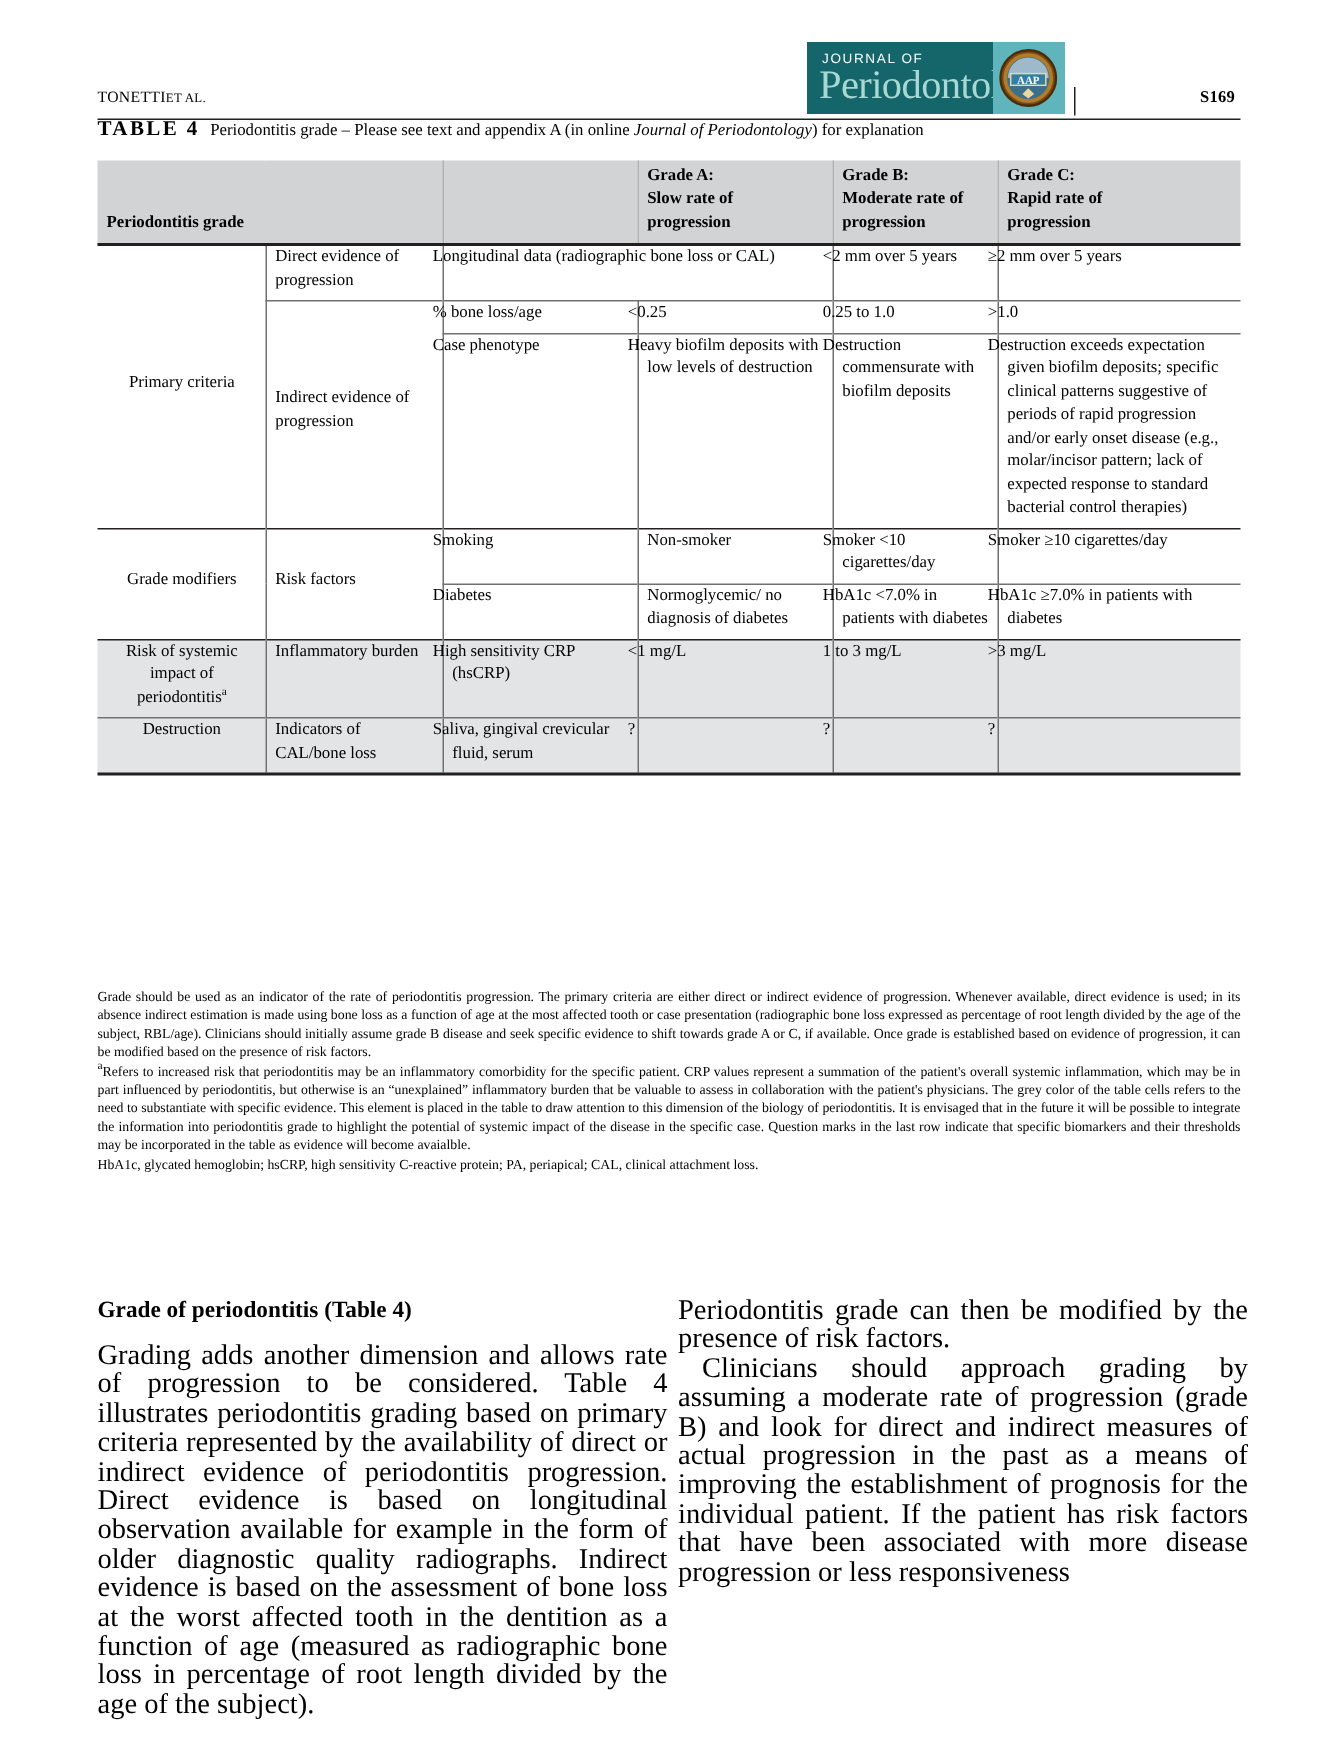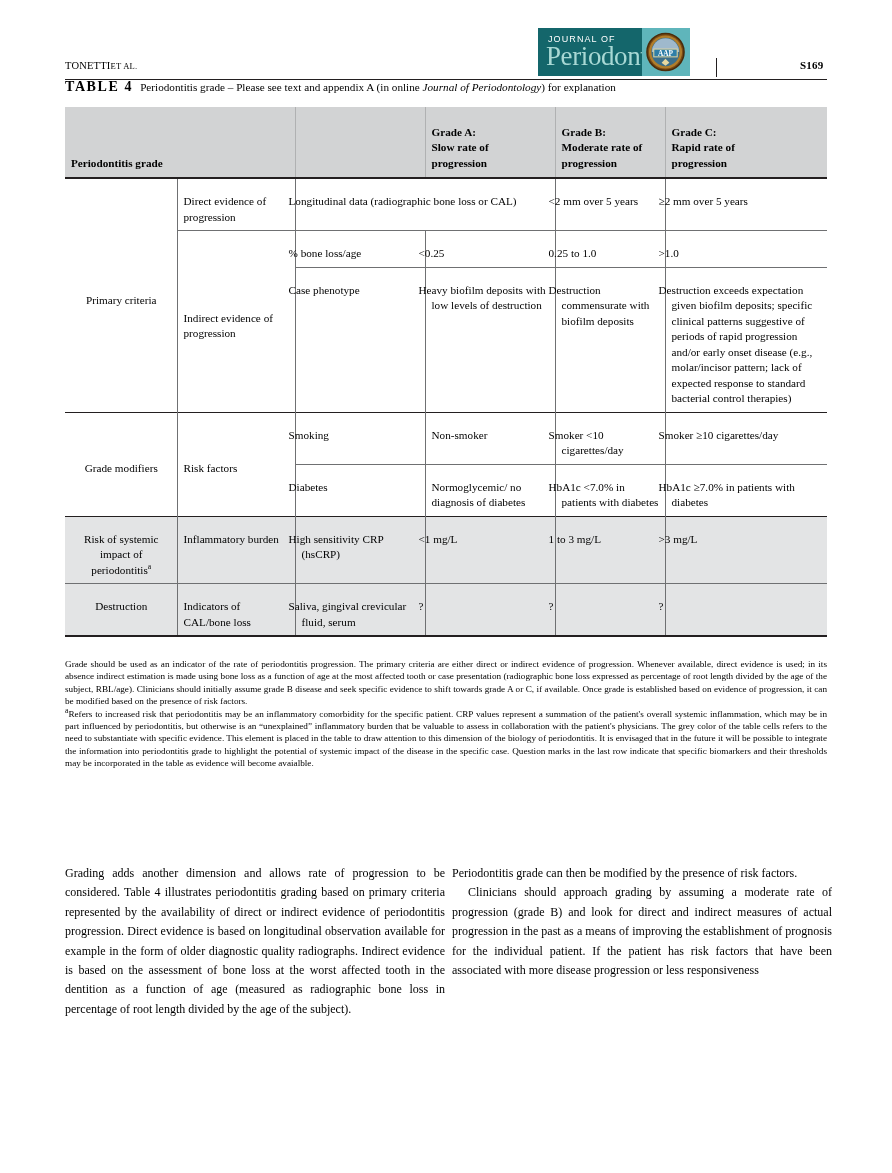--- a/index.html
+++ b/index.html
@@ -40,21 +40,21 @@
     left: 0;
     bottom: 0;
     width: 762px;
     height: 1.1px;
     background: #231f20;
   }
   .journal-logo {
     position: absolute;
     left: 473px;
     top: 0px;
-    width: 152px;
+    width: 172px;
     height: 48px;
     background: #14666b;
     overflow: hidden;
   }
   .journal-logo .jl-of {
     position: absolute;
     left: 10px;
     top: 6px;
     color: #ffffff;
     font-family: "Liberation Sans", sans-serif;
@@ -125,21 +125,21 @@
     position: absolute;
     left: 65px;
     top: 107px;
     width: 762px;
     border-collapse: collapse;
     table-layout: fixed;
     font-size: 11.2px;
   }
   .grade-table td, .grade-table th {
     vertical-align: top;
-    padding: 15px 5px 5px 6px;
+    padding: 0 5px 5px 6px;
     line-height: 15.5px;
     font-weight: normal;
     text-align: left;
     border-left: 1px solid #6f7072;
     border-right: 1px solid #6f7072;
   }
   .grade-table .thead-row th {
     background: #d2d3d4;
     font-weight: bold;
     vertical-align: bottom;
@@ -194,21 +194,21 @@
     top: 864px;
     width: 380px;
   }
   .section-title {
     font-size: 15.5px;
     font-weight: bold;
     margin: 0 0 11px 0;
     line-height: 19px;
   }
   .body-p {
-    font-size: 12px;
+    font-size: 19px;
     line-height: 19.4px;
     text-align: justify;
     margin: 0;
     hyphens: auto;
   }
   .body-p.indent { text-indent: 16px; }
 </style>
 </head>
 <body>
 
@@ -332,22 +332,24 @@
       <td class="rule-thin rule-bottom gray-cell ind">?</td>
       <td class="rule-thin rule-bottom gray-cell ind">?</td>
       <td class="c-last rule-thin rule-bottom gray-cell ind">?</td>
     </tr>
   </tbody>
 </table>
 
 <div class="footnotes">
   <p>Grade should be used as an indicator of the rate of periodontitis progression. The primary criteria are either direct or indirect evidence of progression. Whenever available, direct evidence is used; in its absence indirect estimation is made using bone loss as a function of age at the most affected tooth or case presentation (radiographic bone loss expressed as percentage of root length divided by the age of the subject, RBL/age). Clinicians should initially assume grade B disease and seek specific evidence to shift towards grade A or C, if available. Once grade is established based on evidence of progression, it can be modified based on the presence of risk factors.</p>
   <p><sup>a</sup><span>Refers to increased risk that periodontitis may be an inflammatory comorbidity for the specific patient. CRP values represent a summation of the patient's overall systemic inflammation, which may be in part influenced by periodontitis, but otherwise is an “unexplained” inflammatory burden that be valuable to assess in collaboration with the patient's physicians. The grey color of the table cells refers to the need to substantiate with specific evidence. This element is placed in the table to draw attention to this dimension of the biology of periodontitis. It is envisaged that in the future it will be possible to integrate the information into periodontitis grade to highlight the potential of systemic impact of the disease in the specific case. Question marks in the last row indicate that specific biomarkers and their thresholds may be incorporated in the table as evidence will become avaialble.</span></p>
+  <p>HbA1c, glycated hemoglobin; hsCRP, high sensitivity C-reactive protein; PA, periapical; CAL, clinical attachment loss.</p>
 </div>
 
 <div class="col-left">
+  <h2 class="section-title">Grade of periodontitis (Table 4)</h2>
   <p class="body-p">Grading adds another dimension and allows rate of progression to be considered. Table 4 illustrates periodontitis grading based on primary criteria represented by the availability of direct or indirect evidence of periodontitis progression. Direct evidence is based on longitudinal observation available for example in the form of older diagnostic quality radiographs. Indirect evidence is based on the assessment of bone loss at the worst affected tooth in the dentition as a function of age (measured as radiographic bone loss in percentage of root length divided by the age of the subject).</p>
 </div>
 
 <div class="col-right">
   <p class="body-p">Periodontitis grade can then be modified by the presence of risk factors.</p>
   <p class="body-p indent">Clinicians should approach grading by assuming a moderate rate of progression (grade B) and look for direct and indirect measures of actual progression in the past as a means of improving the establishment of prognosis for the individual patient. If the patient has risk factors that have been associated with more disease progression or less responsiveness</p>
 </div>
 
 </body></html>

